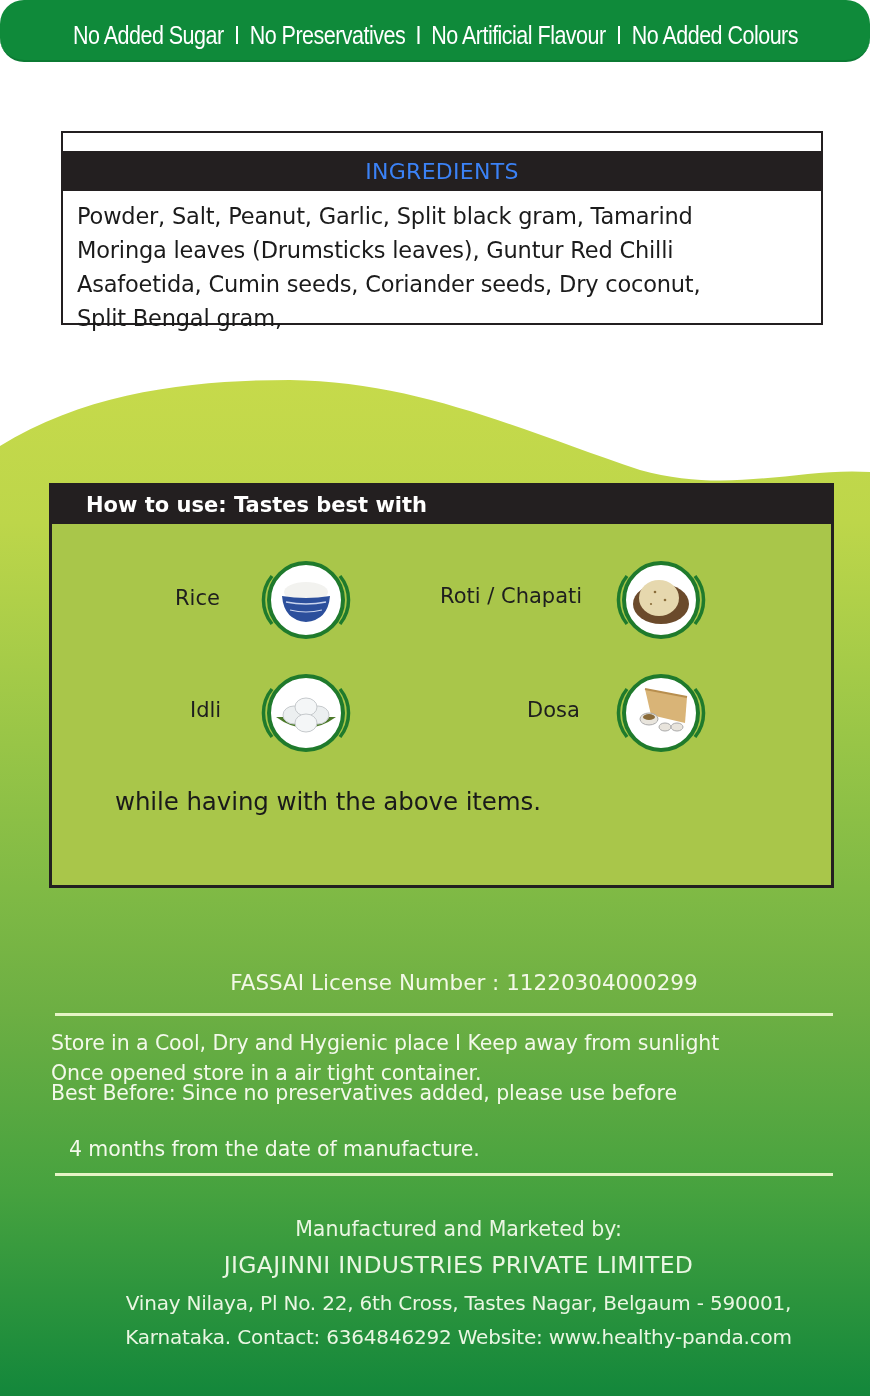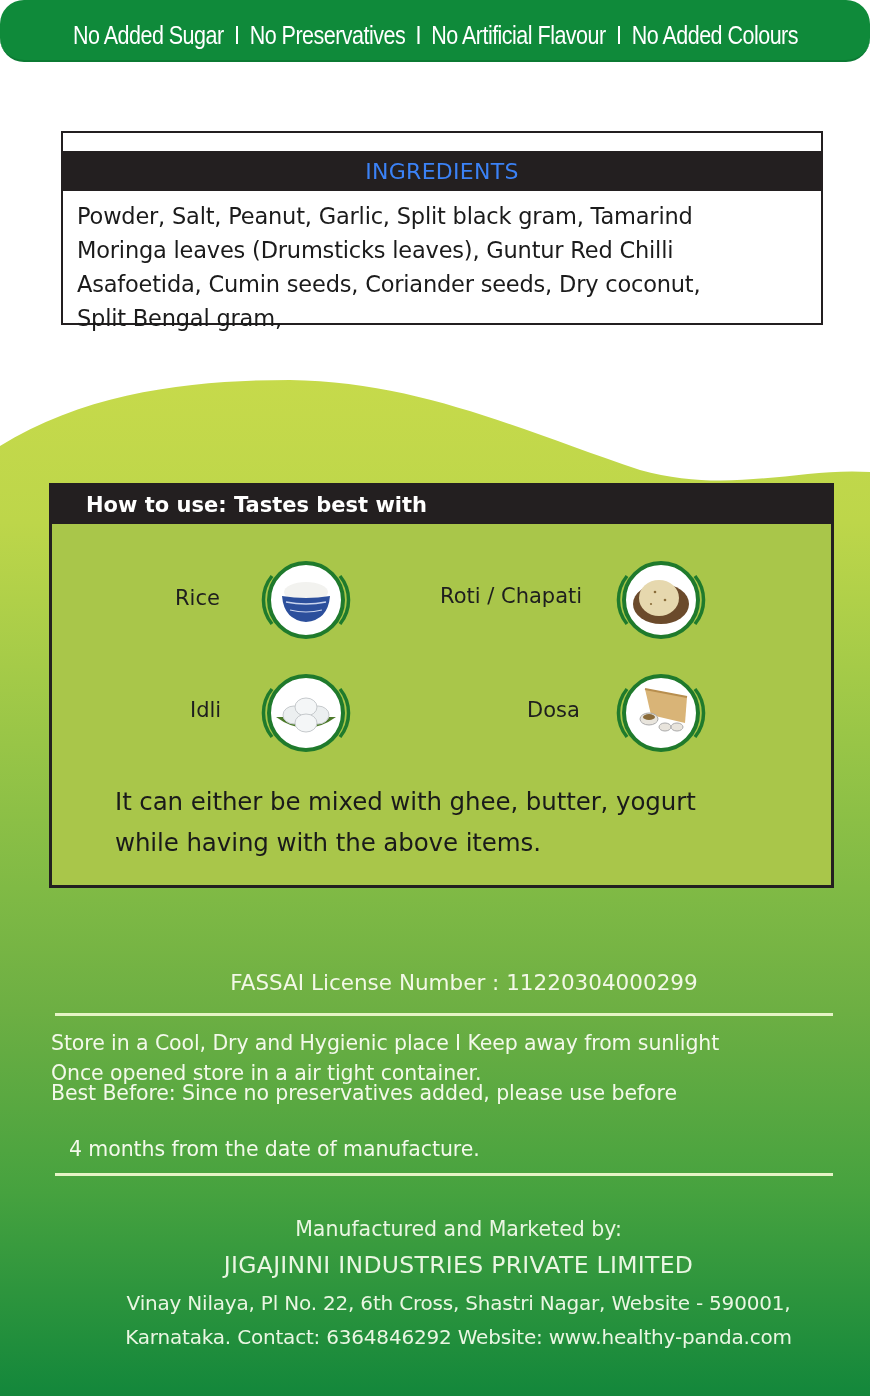--- a/index.html
+++ b/index.html
@@ -175,31 +175,30 @@
     <circle cx="46" cy="46" r="37" fill="#ffffff" stroke="#1f7a2c" stroke-width="4"></circle>
     <path d="M30,22 L72,30 L70,56 L36,48 Z" fill="#d9b477"></path>
     <path d="M30,22 L72,30" stroke="#b88e4e" stroke-width="2"></path>
     <ellipse cx="34" cy="52" rx="9" ry="6" fill="#e8e4dc" stroke="#aaa" stroke-width="1"></ellipse>
     <ellipse cx="34" cy="50" rx="6" ry="3" fill="#8a6b3a"></ellipse>
     <ellipse cx="50" cy="60" rx="6" ry="4" fill="#e8e4dc" stroke="#aaa" stroke-width="1"></ellipse>
     <ellipse cx="62" cy="60" rx="6" ry="4" fill="#e8e4dc" stroke="#aaa" stroke-width="1"></ellipse>
   </svg>
 
   <div class="usage-note">
-    <div>It can either be mixed with ghee, butter, yogurt</div>
     <div>while having with the above items.</div>
   </div>
 </div>
 
 <div class="lic">FASSAI License Number : 11220304000299</div>
 <div class="divider" style="top:1013px;"></div>
 
 <div class="info-line" style="top:1028px;">Store in a Cool, Dry and Hygienic place  I  Keep away from sunlight</div>
 <div class="info-line" style="top:1058px;">Once opened store in a air tight container.</div>
 
 <div class="info-line" style="top:1078px;">Best Before: Since no preservatives added, please use before</div>
 <div class="info-line" style="top:1134px;margin-left:18px;">4 months from the date of manufacture.</div>
 <div class="divider" style="top:1173px;"></div>
 
 <div class="mfg" style="top:1217px; font-size:20.5px;">Manufactured and Marketed by:</div>
 <div class="mfg" style="top:1251px; font-size:23.5px; letter-spacing:0.3px;">JIGAJINNI INDUSTRIES PRIVATE LIMITED</div>
-<div class="mfg" style="top:1291px; font-size:20px; letter-spacing:-0.2px;">Vinay Nilaya, Pl No. 22, 6th Cross, Shastri Nagar, Website - 590001,</div>
+<div class="mfg" style="top:1291px; font-size:20px; letter-spacing:-0.2px;">Vinay Nilaya, Pl No. 22, 6th Cross, Tastes Nagar, Belgaum - 590001,</div>
 <div class="mfg" style="top:1325px; font-size:20px; letter-spacing:-0.2px;">Karnataka. Contact: 6364846292 Website: www.healthy-panda.com</div>
 
 </body></html>

